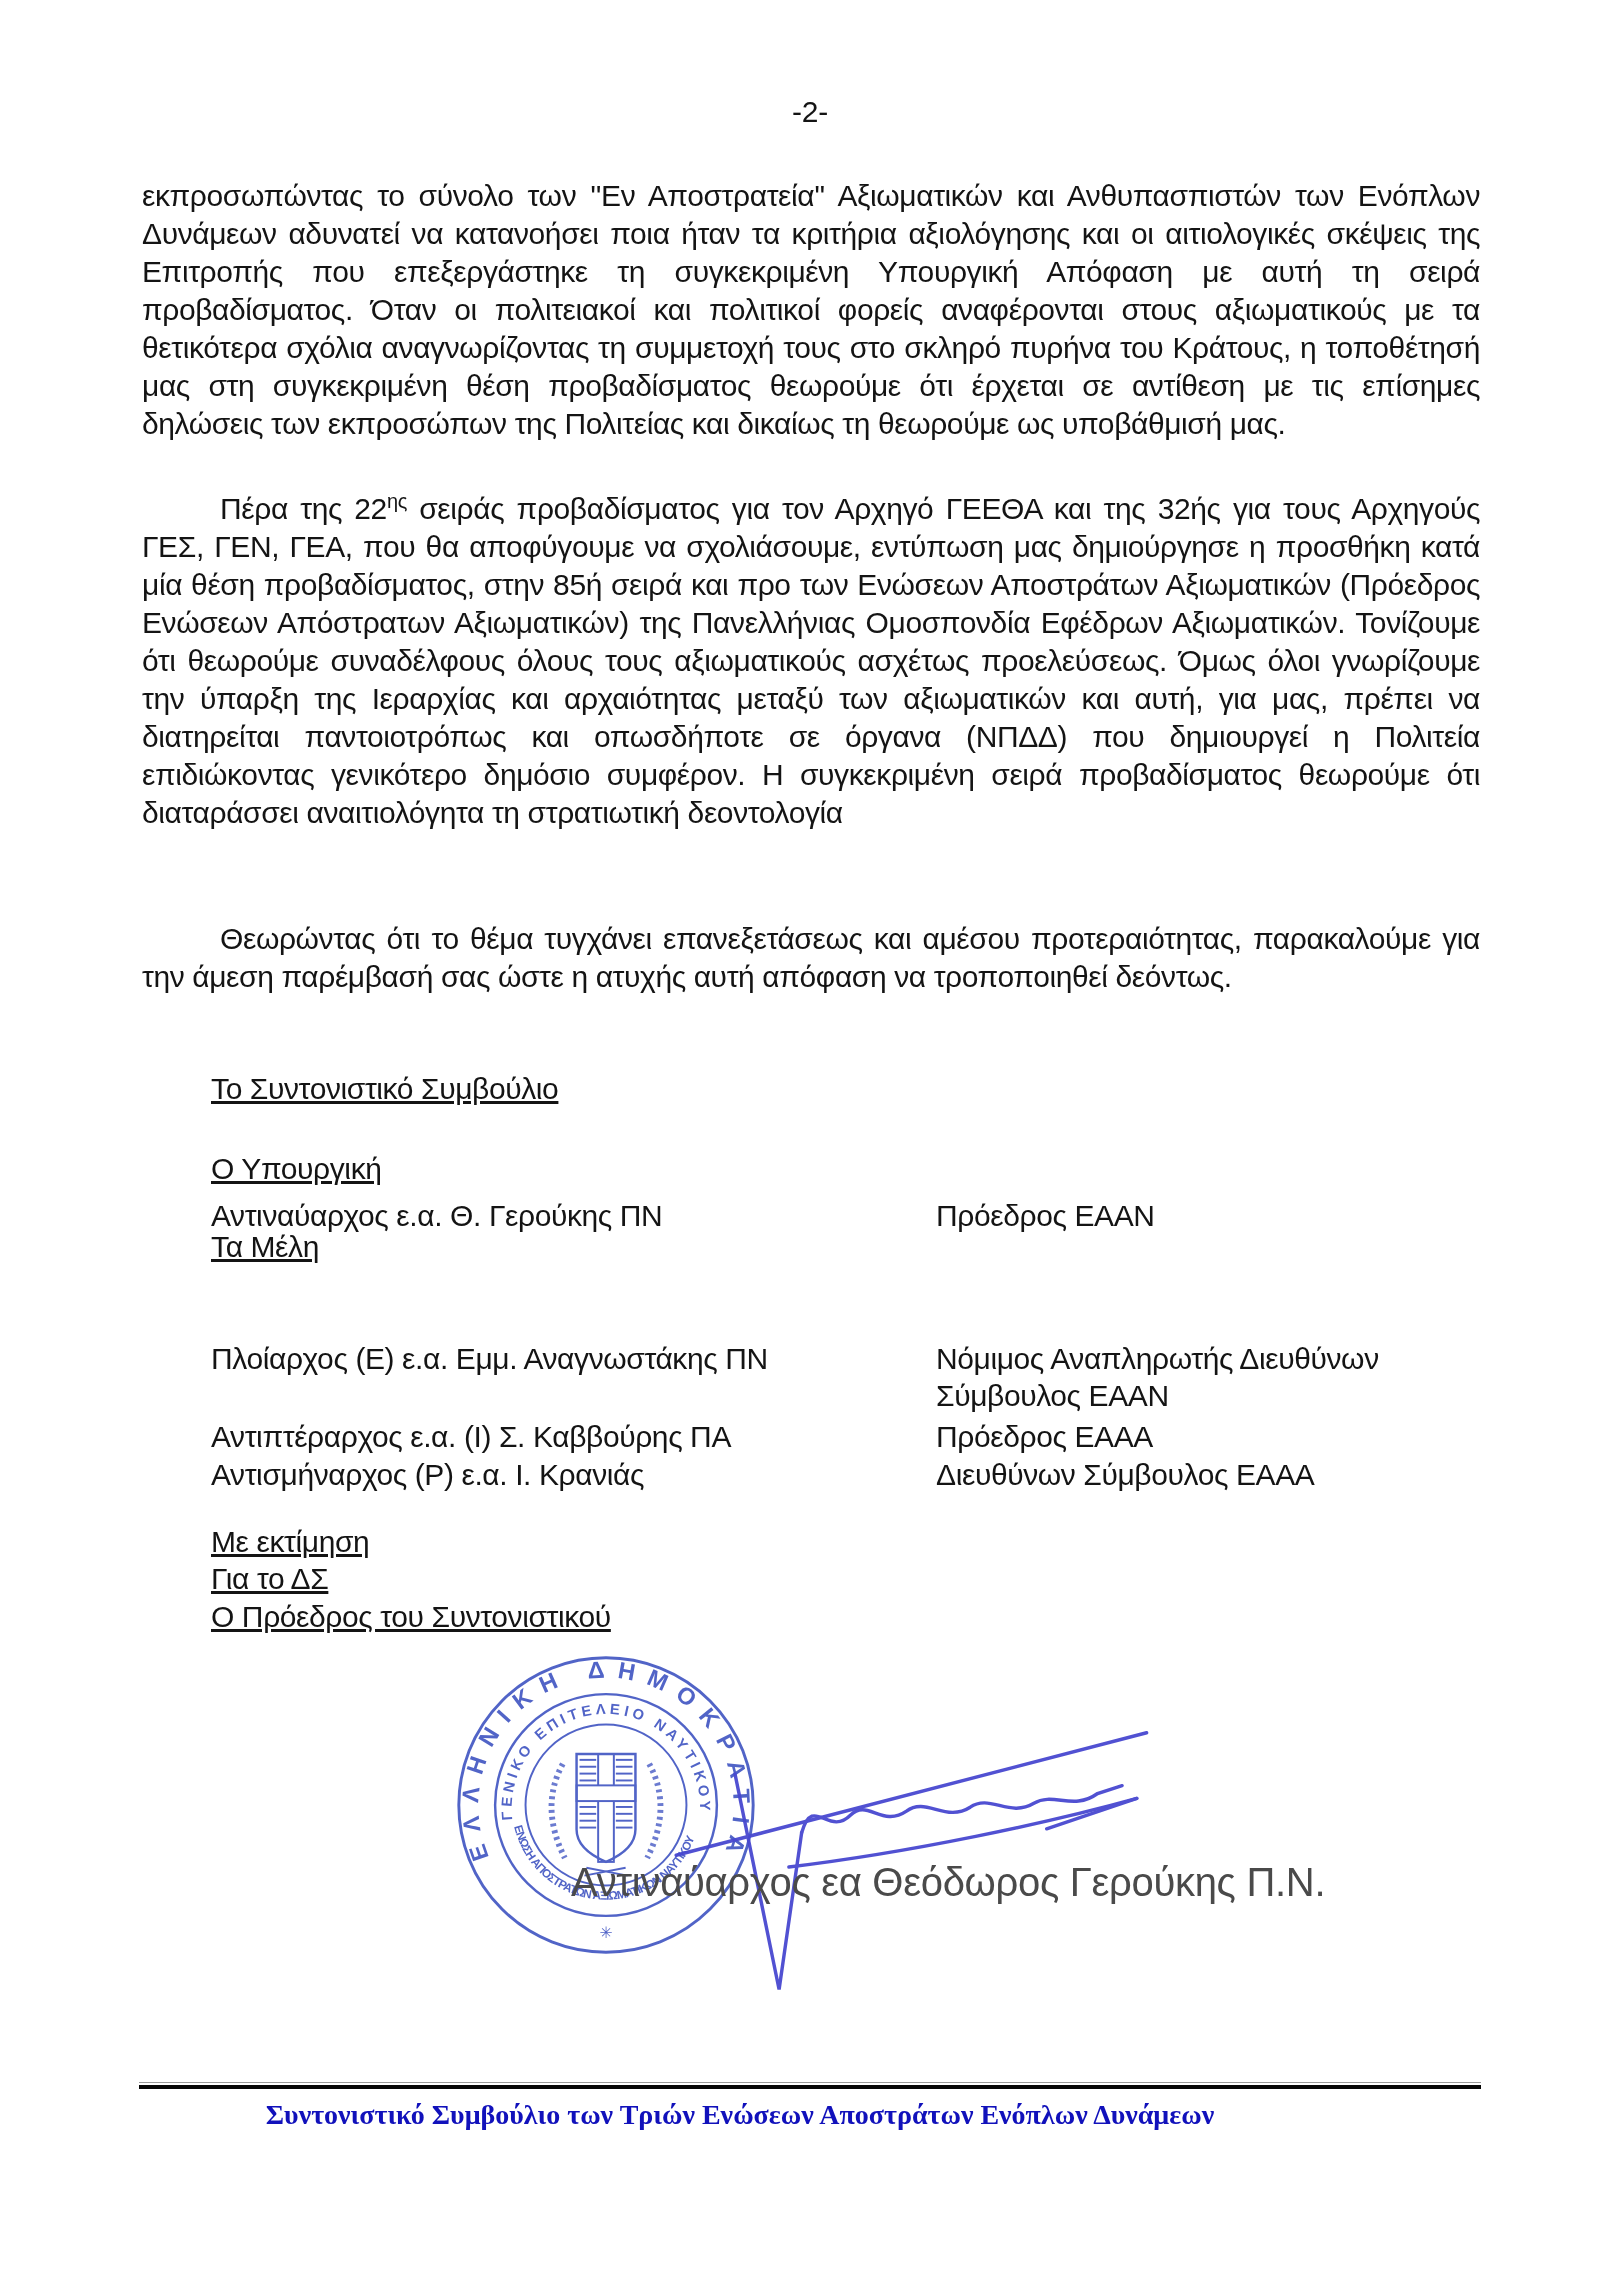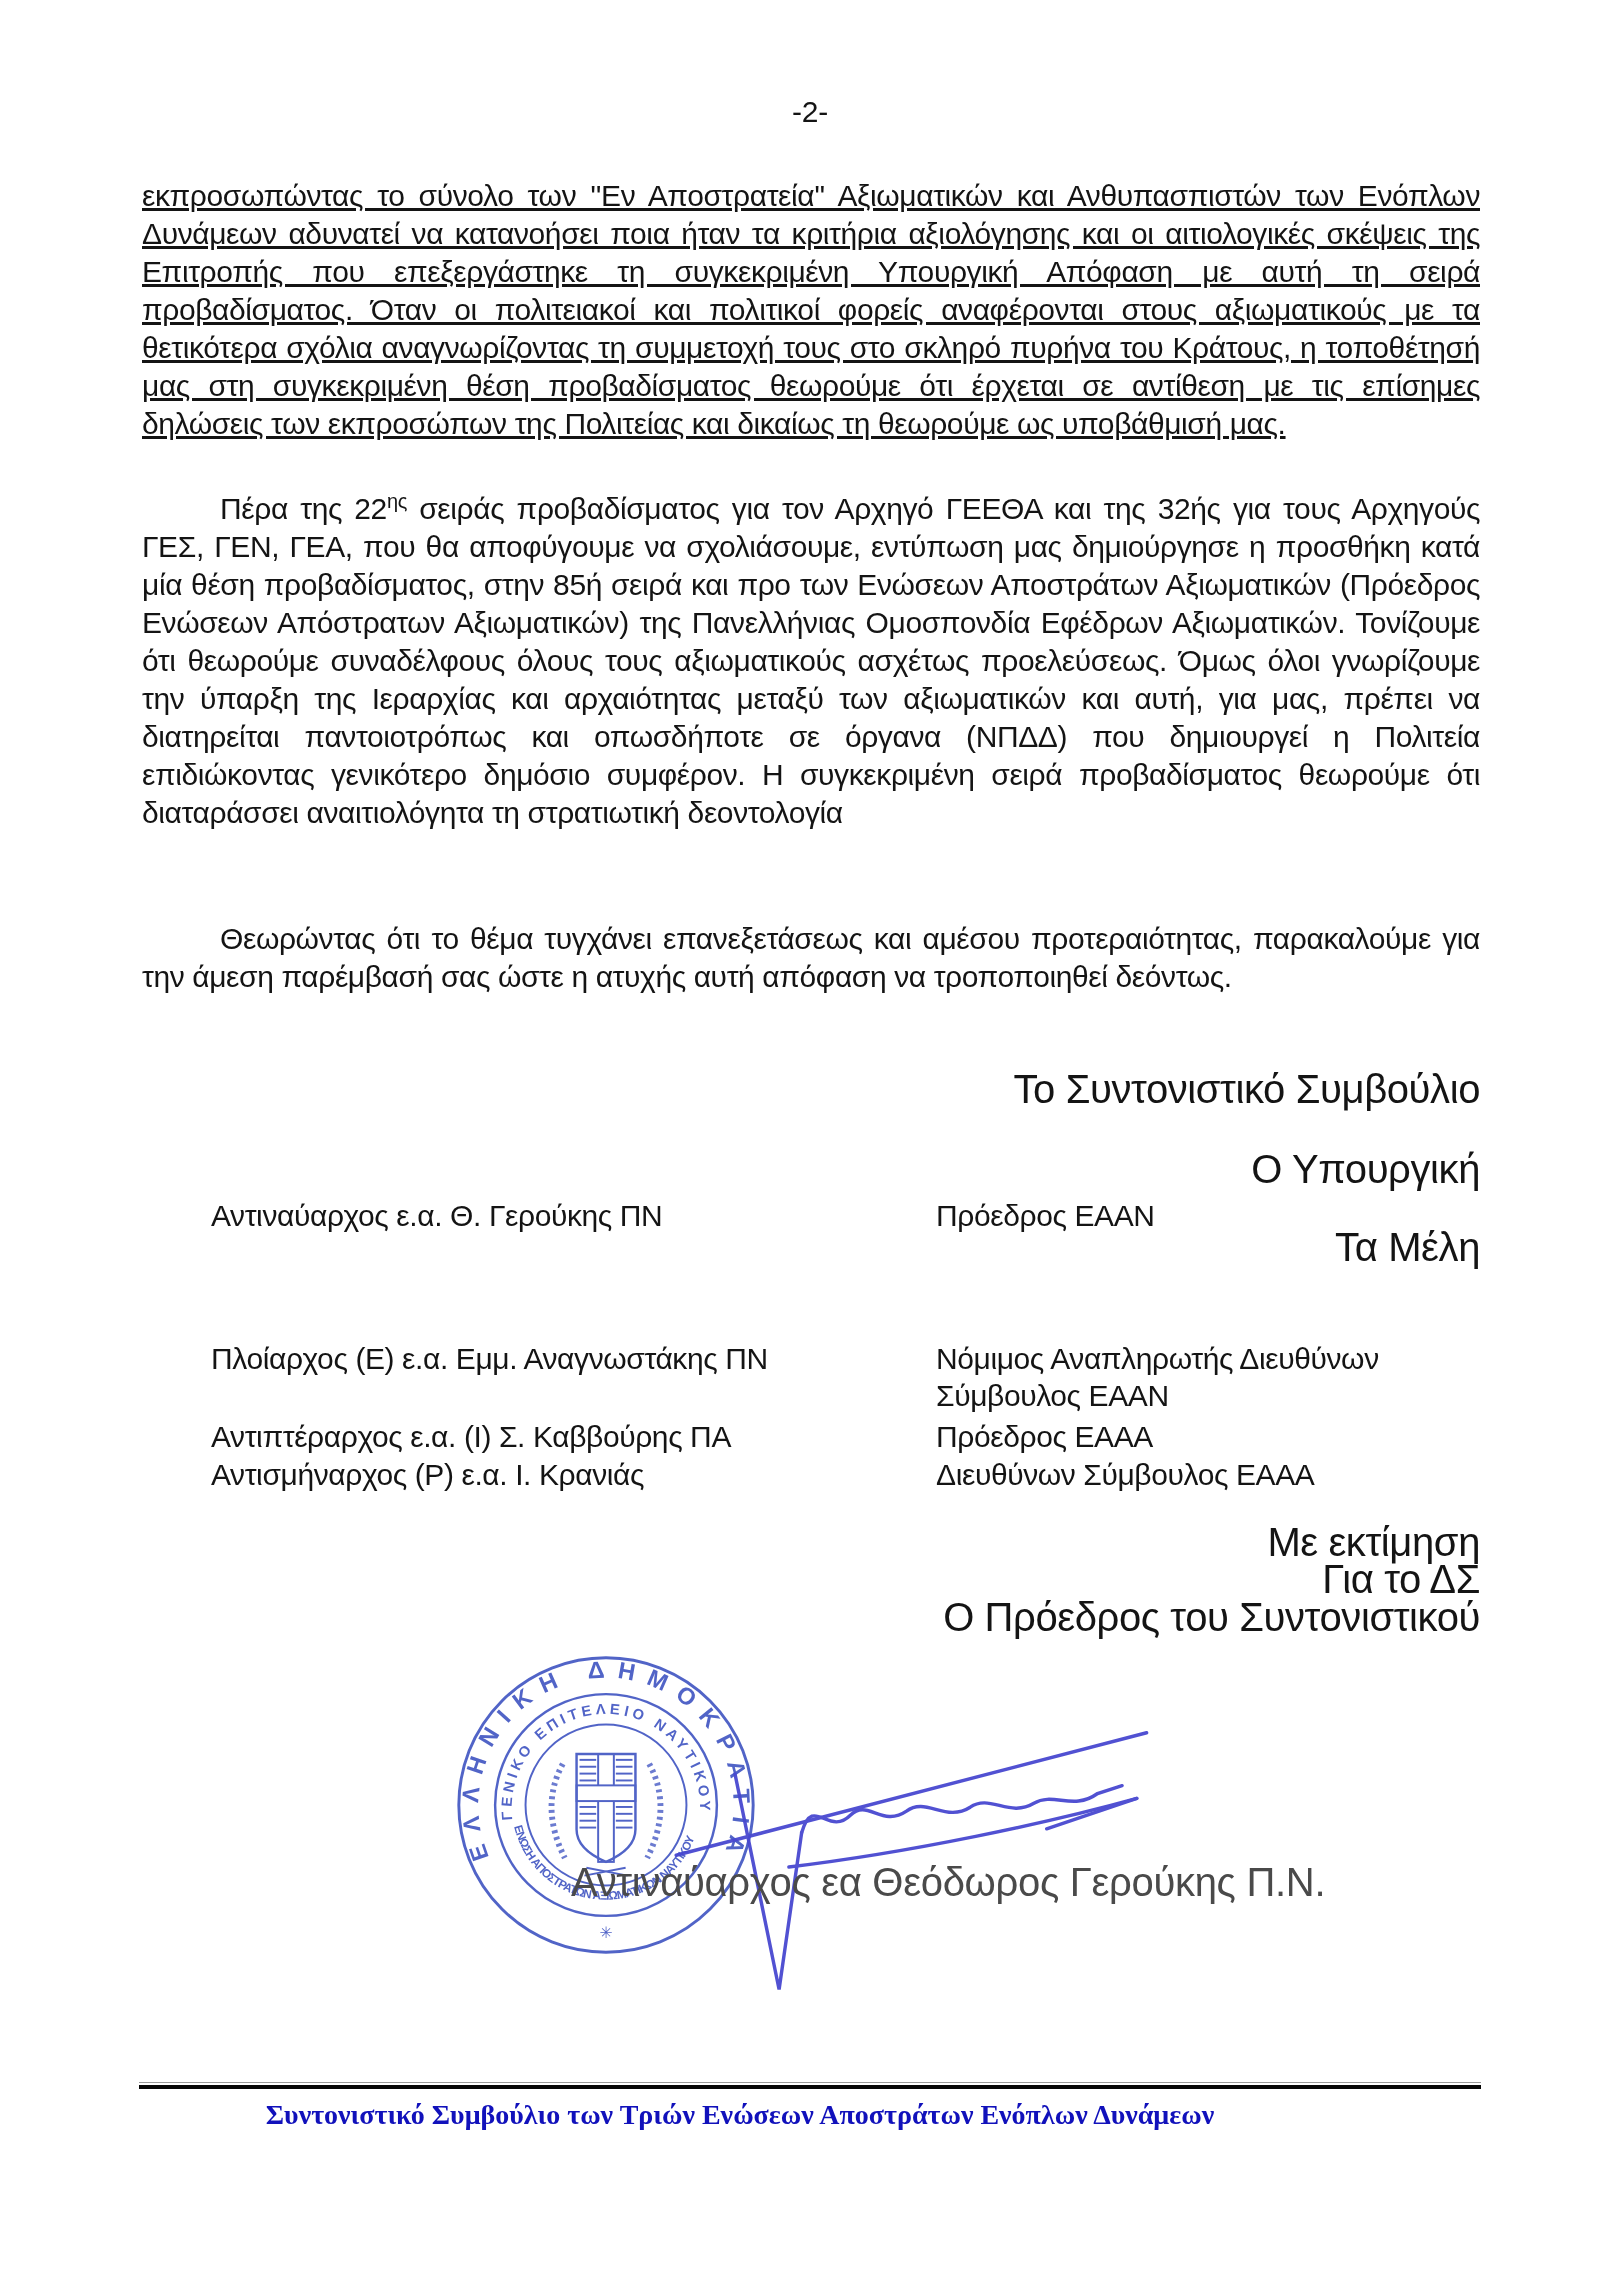--- a/index.html
+++ b/index.html
@@ -15,28 +15,29 @@
     position:absolute;top:95px;left:0;width:1620px;
     text-align:center;font-size:30px;letter-spacing:-0.3px;
   }
   .bodytext{
     position:absolute;left:142px;top:177px;width:1338px;
     font-size:30px;line-height:38px;letter-spacing:-0.4px;
     text-align:justify;
   }
   .para{margin:0;}
   .para.indent{text-indent:78px;}
-  .p1{min-height:306px;text-decoration:underline;}
+  .p1{min-height:306px;}
   .p2{min-height:382px;margin-top:6.9px;}
   .p3{min-height:115px;margin-top:48px;}
   sup.ord{font-size:20px;vertical-align:super;line-height:0;}
   .centerline{
     position:absolute;left:211px;width:1269px;
-    text-align:right;font-size:40px;line-height:38px;letter-spacing:-0.4px;
+    text-align:left;font-size:30px;line-height:38px;letter-spacing:-0.4px;
     white-space:nowrap;
+    text-decoration:underline;
   }
   .council-title{top:1070px;}
   .president-label{top:1150px;}
   .members-label{top:1228px;}
   .regards{top:1523px;}
   .for-board{top:1560px;}
   .signer-title{top:1598px;}
   .sig-row{
     position:absolute;left:211px;width:1269px;
     display:flex;font-size:30px;line-height:38px;letter-spacing:-0.4px;

